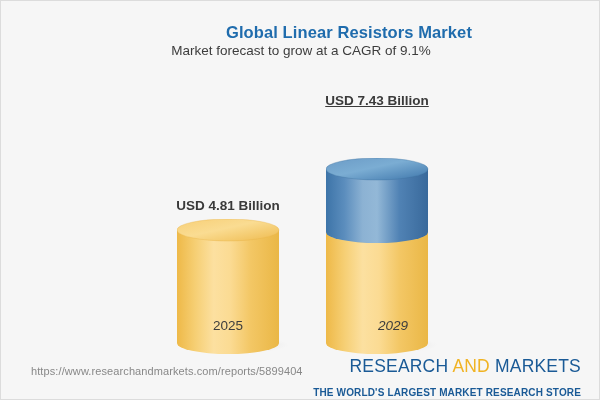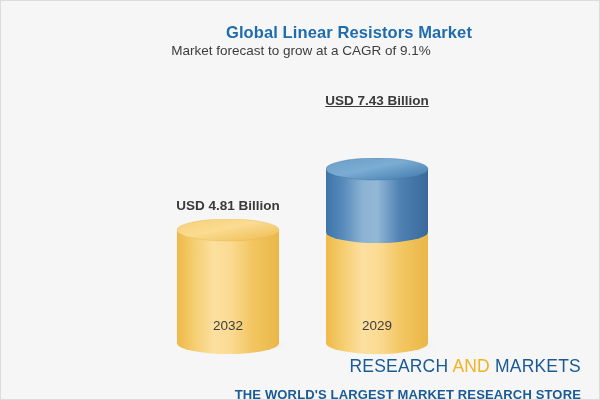--- a/index.html
+++ b/index.html
@@ -97,21 +97,21 @@
   .logo-main {
     font-size: 17.5px;
     font-weight: normal;
     letter-spacing: 0.2px;
     color: #1a5a96;
     white-space: nowrap;
   }
   .logo-and { color: #f0b323; }
   .logo-tag {
     margin-top: 12px;
-    font-size: 13px;
+    font-size: 10px;
     font-weight: bold;
     letter-spacing: 0.15px;
     color: #1a5a96;
     white-space: nowrap;
   }
 </style>
 </head>
 <body>
 
 <div id="canvas">
@@ -147,21 +147,21 @@
             </radialGradient>
           </defs>
           <ellipse cx="60" cy="126" rx="52" ry="8" fill="url(#shadow24)"></ellipse>
           <path d="M0,11 L0,124 A51,11 0 0 0 102,124 L102,11 Z" fill="url(#yBody)"></path>
           <ellipse cx="51" cy="11" rx="51" ry="11" fill="url(#yTop)"></ellipse>
           <ellipse cx="51" cy="11" rx="51" ry="11" fill="none" stroke="#e8b344" stroke-width="0.7" stroke-opacity="0.5"></ellipse>
         </svg>
       </div>
     </div>
 
-    <div class="cat-label" style="left:147px; top:317px;">2032</div>
+    <div class="cat-label" style="left:147px; top:317px;">2025</div>
 
     <div class="value-label" style="left:266px; top:92px;text-decoration:underline;">USD 7.43 Billion</div>
 
     <div class="bar-group" style="left:325px; height:191px;">
       <div class="cyl-wrap" style="height:191px;">
         <svg width="112" height="197" viewBox="0 0 112 197">
           <defs>
             <linearGradient id="bBody" x1="0" y1="0" x2="1" y2="0">
               <stop offset="0%" stop-color="#3d74a8"></stop>
               <stop offset="18%" stop-color="#5b8dbd"></stop>
@@ -199,23 +199,24 @@
           <path d="M0,74 L0,185 A51,11 0 0 0 102,185 L102,74 Z" fill="url(#yBody2)"></path>
           <ellipse cx="51" cy="74" rx="51" ry="11" fill="url(#yTop2)"></ellipse>
 
           <path d="M0,11 L0,74 A51,11 0 0 0 102,74 L102,11 Z" fill="url(#bBody)"></path>
           <ellipse cx="51" cy="11" rx="51" ry="11" fill="url(#bTop)"></ellipse>
           <ellipse cx="51" cy="11" rx="51" ry="11" fill="none" stroke="#3b6f9f" stroke-width="0.7" stroke-opacity="0.5"></ellipse>
         </svg>
       </div>
     </div>
 
-    <div class="cat-label" style="left:296px; top:317px;">2029</div>
+    <div class="cat-label" style="left:312px; top:317px;font-style:italic;">2029</div>
 
   </div>
 
+  <div class="footer-url">https://www.researchandmarkets.com/reports/5899404</div>
 
   <div class="logo">
     <div class="logo-main"><span>RESEARCH</span> <span class="logo-and">AND</span> <span>MARKETS</span></div>
     <div class="logo-tag">THE WORLD'S LARGEST MARKET RESEARCH STORE</div>
   </div>
 
 </div>
 
 </body></html>

